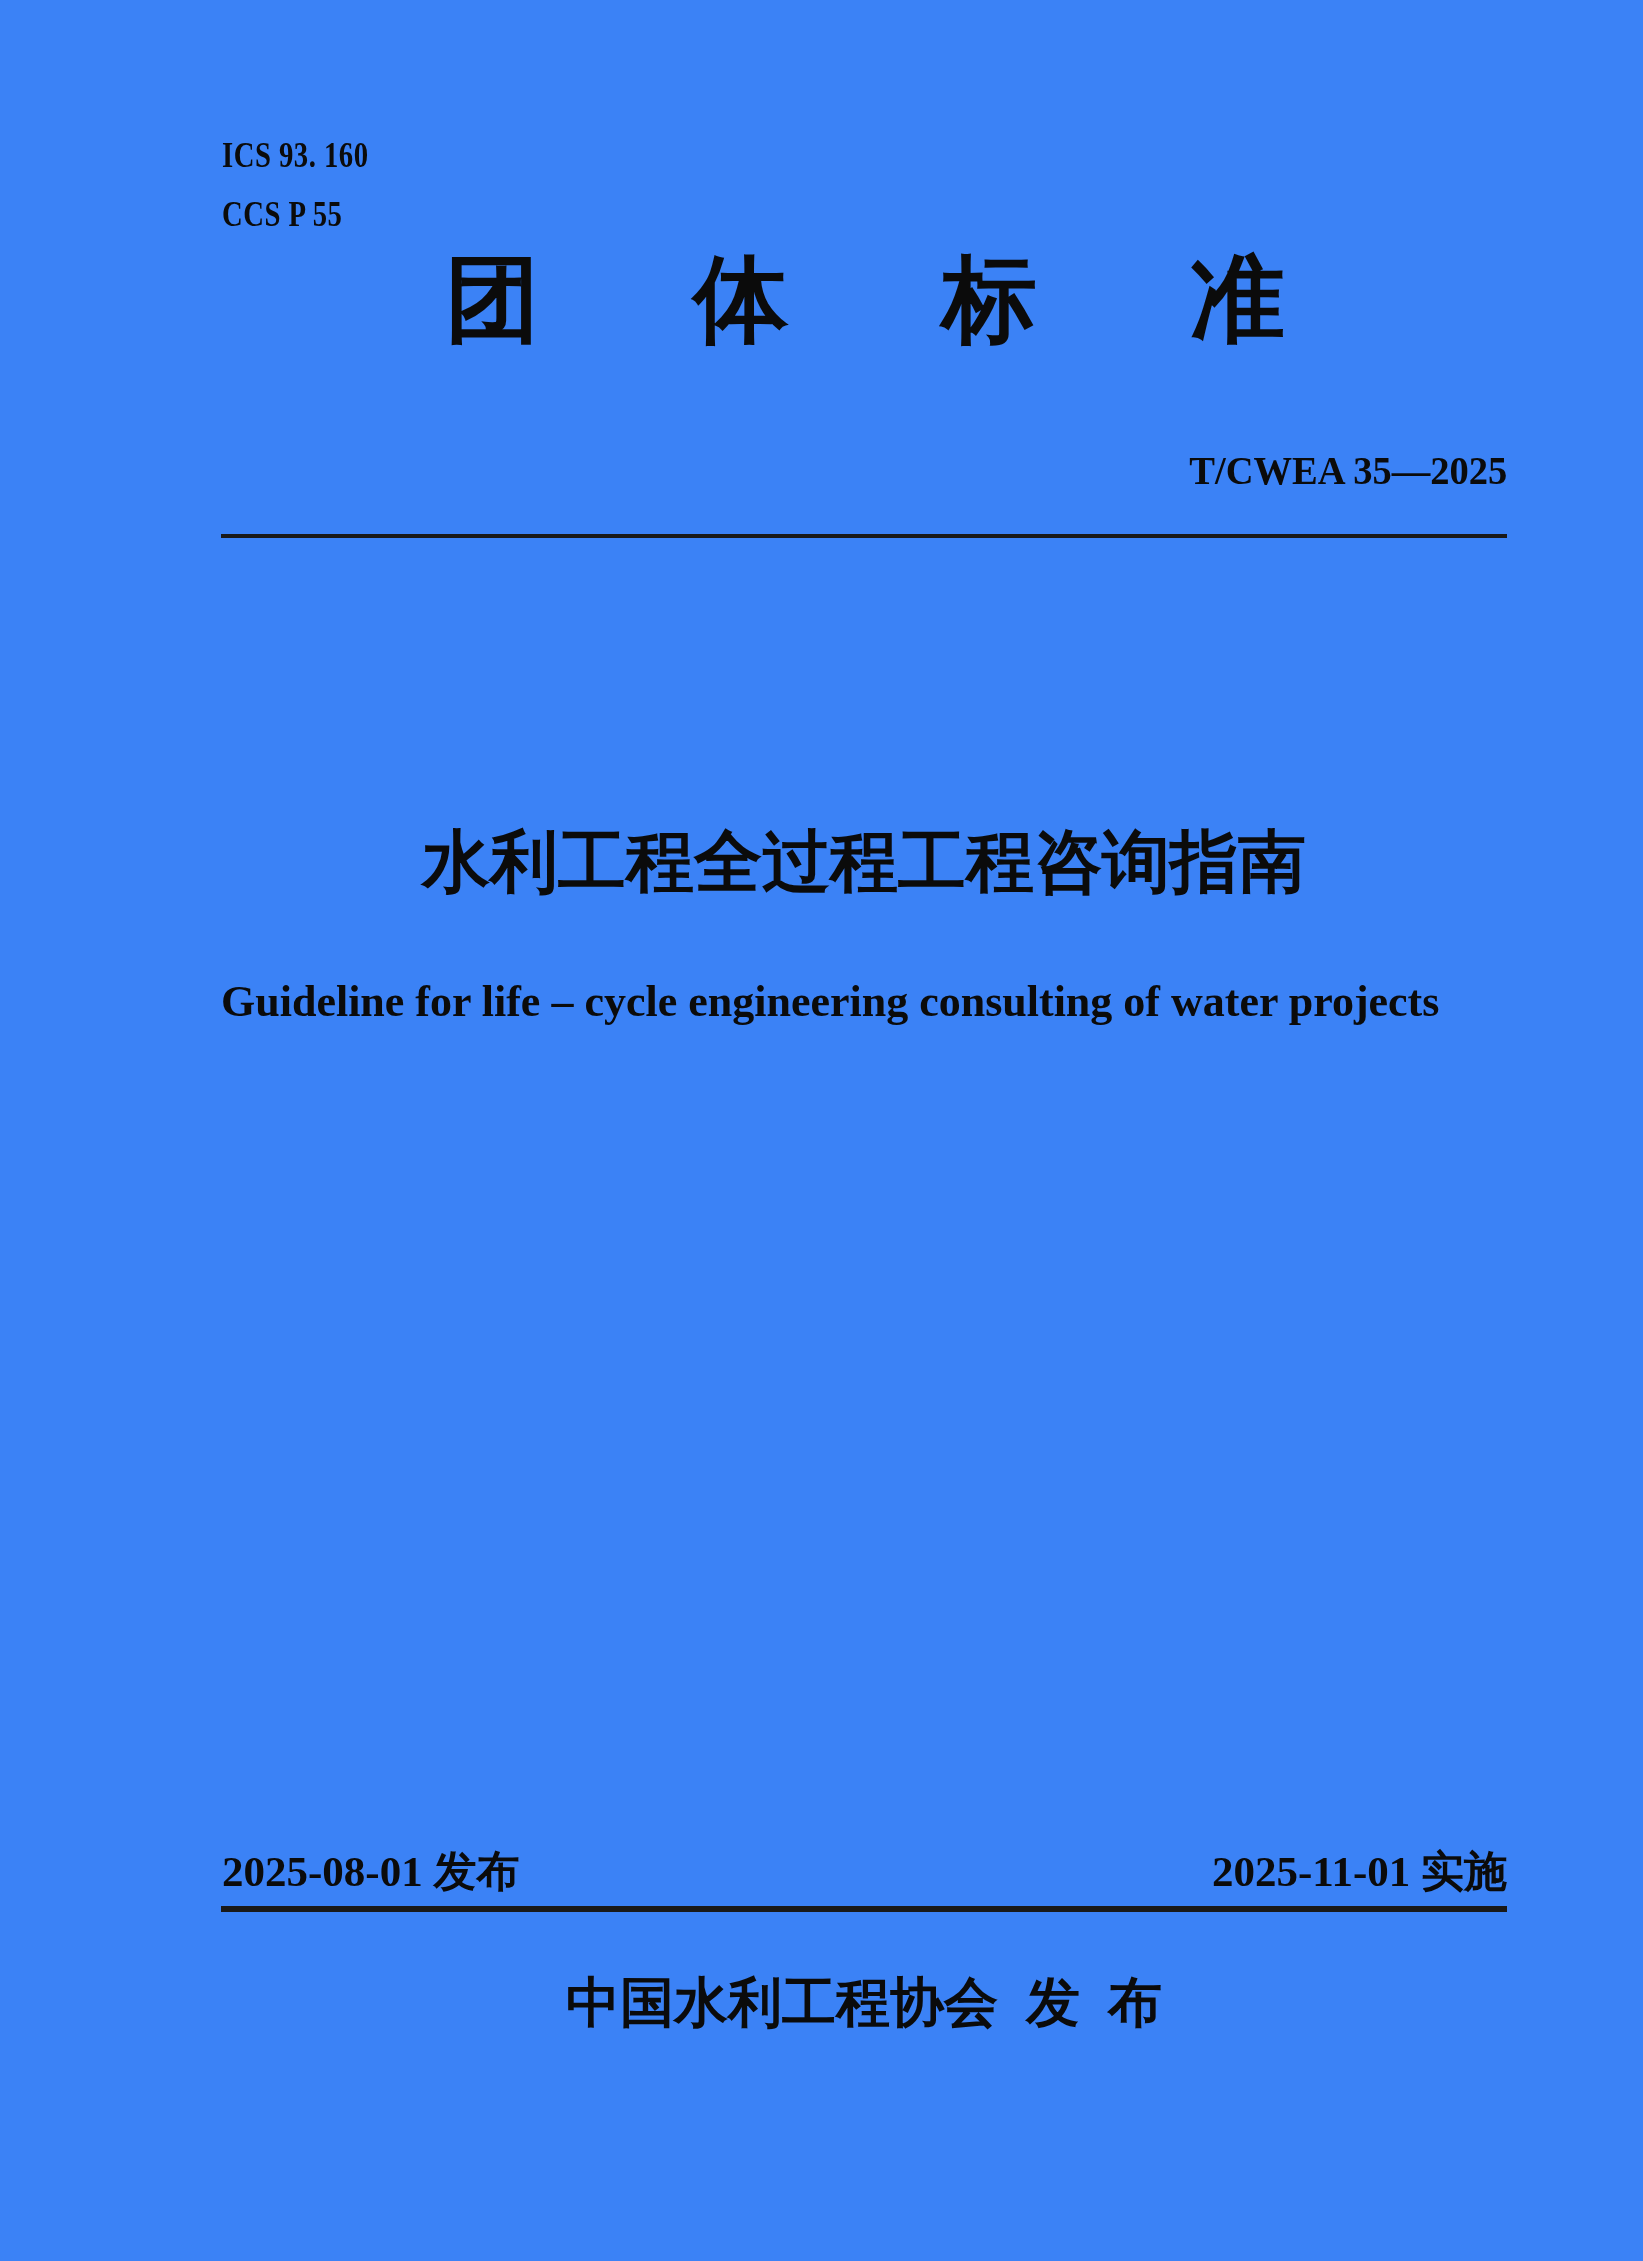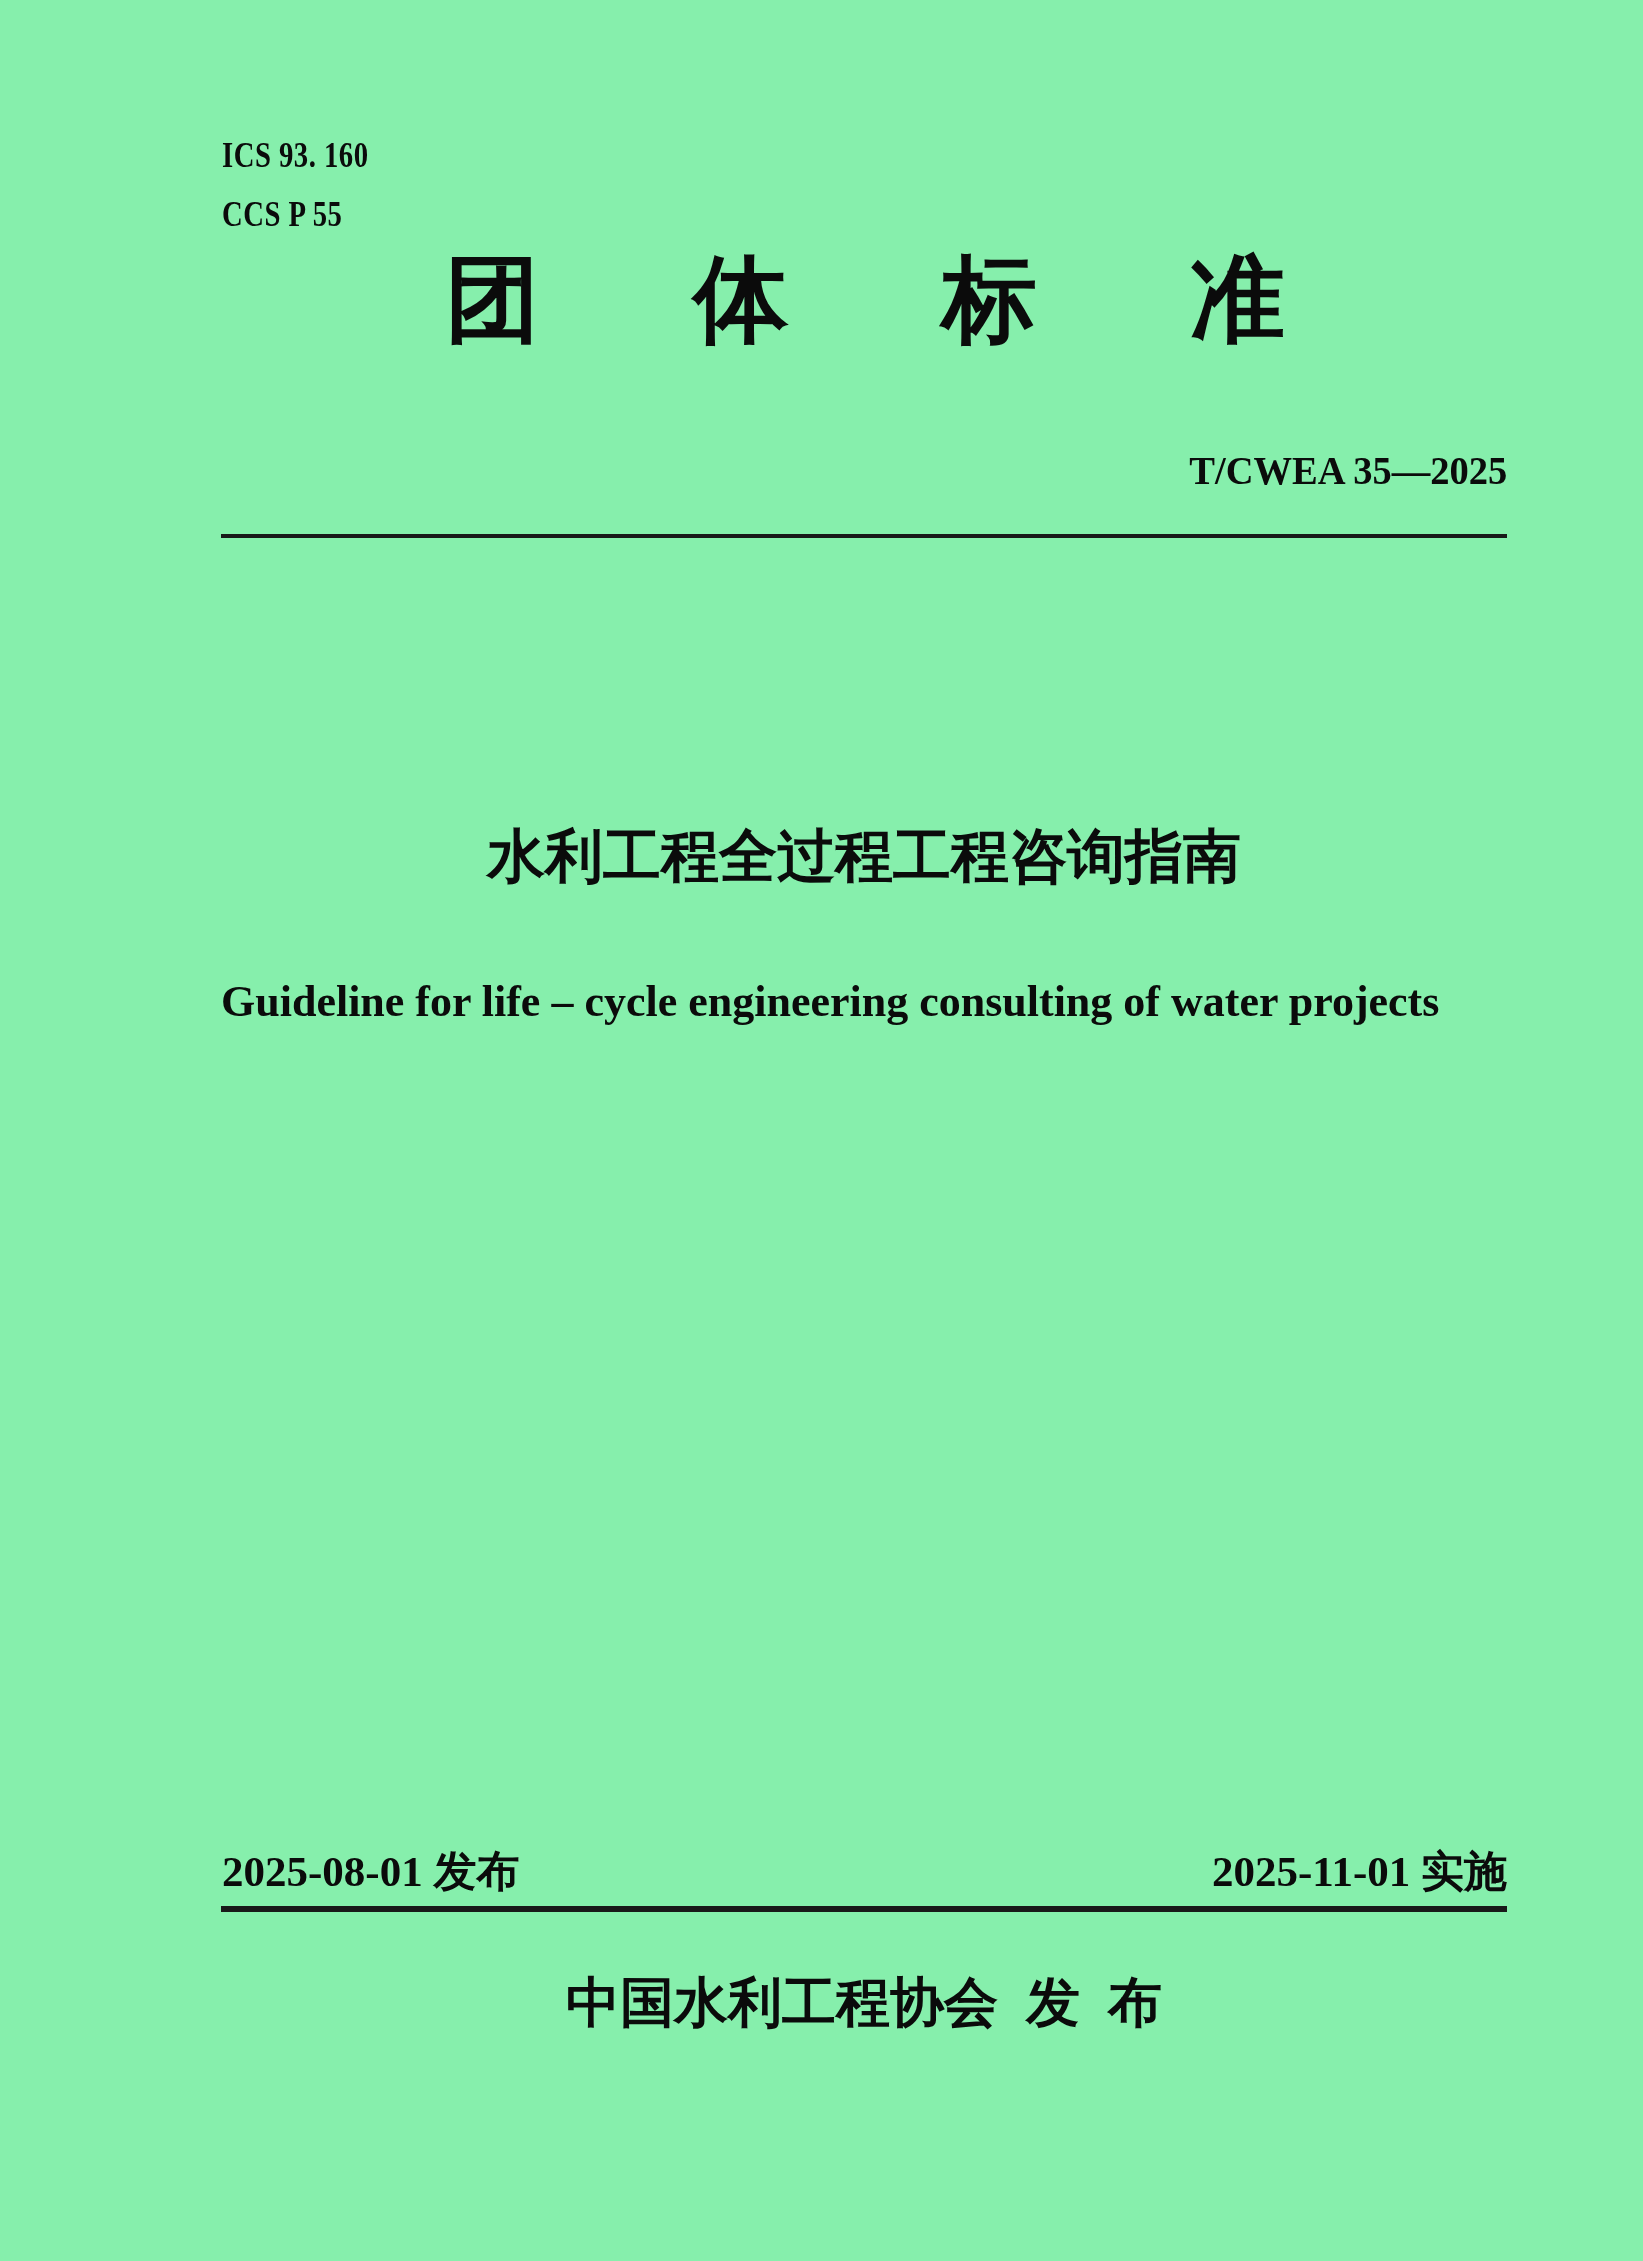--- a/index.html
+++ b/index.html
@@ -1,21 +1,21 @@
 <!DOCTYPE html>
 <html style="font-size:10px"><head>
 <meta charset="utf-8">
 <style>
   * { margin: 0; padding: 0; box-sizing: border-box; }
   html, body { background: #ffffff; }
   .page {
     position: relative;
     width: 1643px;
     height: 2261px;
-    background: #86efac;
+    background: #3b82f6;
     color: #0b0b0b;
     font-family: "Liberation Serif", "DejaVu Serif", serif;
     font-weight: bold;
     overflow: hidden;
   }
   
   .codes {
     position: absolute;
     left: 222px;
     top: 126px;
@@ -58,21 +58,21 @@
   .rule-top { top: 534px; height: 4.4px; }
   .rule-bottom { top: 1906px; height: 5.7px; }
   
   .title-zh {
     position: absolute;
     left: 179px;
     width: 1286px;
     margin-left: 42px;
     top: 828px;
     text-align: center;
-    font-size: 58px;
+    font-size: 68px;
     line-height: 1;
     white-space: nowrap;
   }
   
   .title-en {
     position: absolute;
     left: 221px;
     width: 1286px;
     top: 976px;
     text-align: left;

